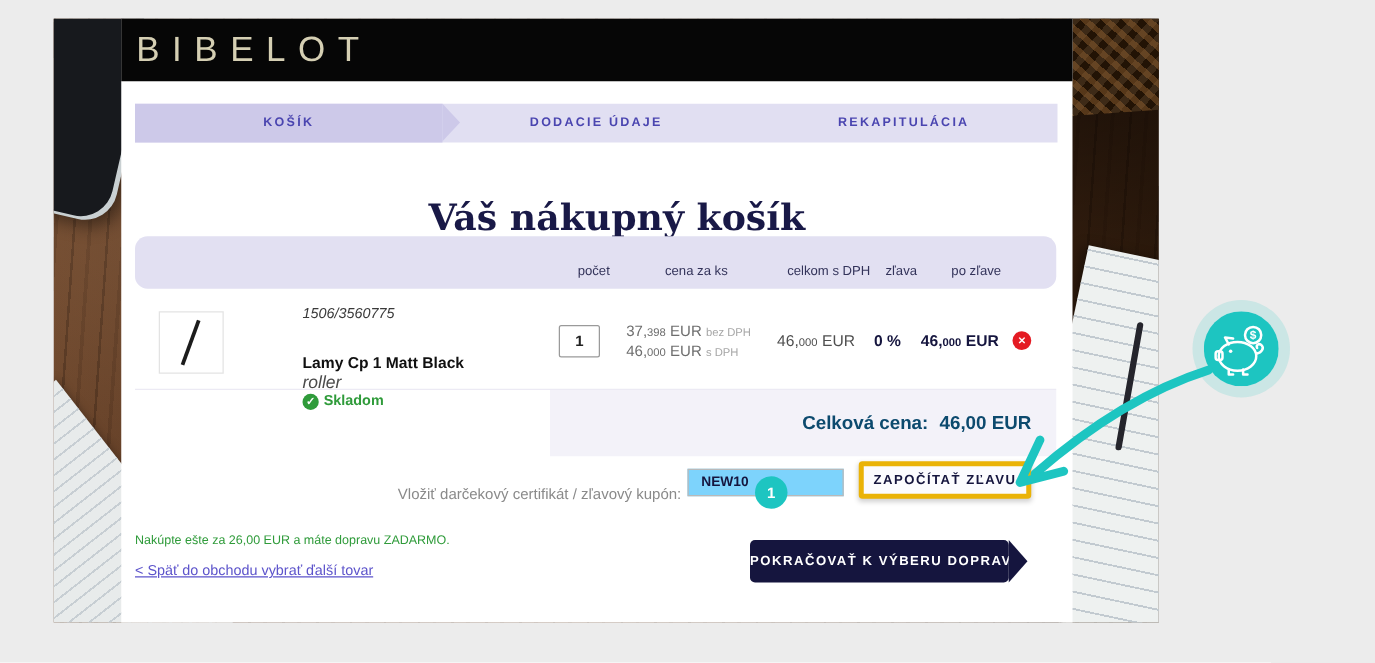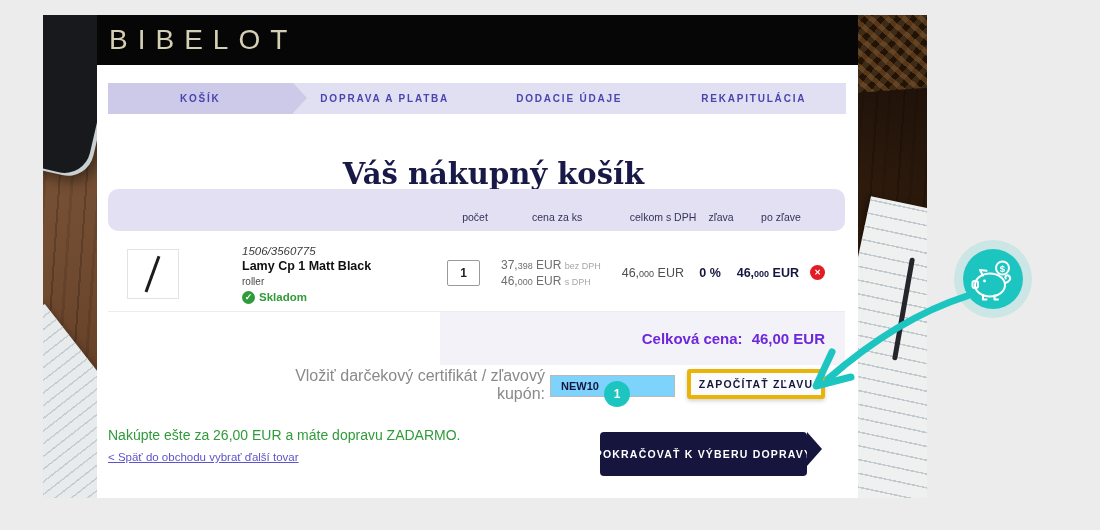--- a/index.html
+++ b/index.html
@@ -46,53 +46,53 @@
   .th-cena{left:424px;}
   .th-celkom{left:503px;width:104px;text-align:center;}
   .th-zlava{left:585px;width:56px;text-align:center;}
   .th-pozlave{left:633px;width:80px;text-align:center;}
 
   .row{position:absolute;left:0;top:216px;width:761px;height:79px;}
   .thumb{position:absolute;left:30px;top:18px;width:50px;height:48px;background:#fff;border:1px solid #e3e3e3;cursor:pointer;}
   .thumb .pen{position:absolute;left:23px;top:5px;width:2.5px;height:38px;background:#1c1c1c;transform:rotate(20deg);}
   .info{position:absolute;left:145px;top:13px;line-height:15px;}
   .sku{font-size:11.5px;font-style:italic;color:#3a3a3a;}
-  .pname{font-size:12.5px;font-weight:bold;color:#101010;cursor:pointer;}
-  .variant{font-size:10px;color:#4a4a4a;}
+  .pname{font-size:12.5px;font-weight:bold;color:#101010;cursor:pointer;margin-top:24px;}
+  .variant{font-size:14px;font-style:italic;color:#4a4a4a;}
   .stock{font-size:11.5px;font-weight:bold;color:#2f9b3a;display:flex;align-items:center;gap:4px;margin-top:1px;}
   .check{display:inline-flex;align-items:center;justify-content:center;width:13px;height:13px;border-radius:50%;
     background:#2f9b3a;color:#fff;font-size:9px;font-weight:bold;}
   .qty{position:absolute;left:350px;top:29px;width:33px;height:26px;border:1px solid #9a9a9a;border-radius:2px;
     text-align:center;font-size:12px;font-weight:bold;color:#222;font-family:"Liberation Sans",sans-serif;background:#fff;box-sizing:border-box;}
   .unit{position:absolute;left:404px;top:27px;font-size:12px;color:#6e6e6e;line-height:14.5px;white-space:nowrap;}
   .dec{font-size:9px;}
   .vnote{font-size:9px;color:#a6a6a6;}
   .tot{position:absolute;left:495px;top:35px;width:92px;text-align:right;font-size:12.5px;color:#4f4f4f;white-space:nowrap;}
   .disc{position:absolute;left:590px;top:35px;width:46px;text-align:center;font-size:12.5px;font-weight:bold;color:#15153e;}
   .after{position:absolute;left:636px;top:35px;width:66px;text-align:right;font-size:12.5px;font-weight:bold;color:#15153e;white-space:nowrap;}
   .del{position:absolute;left:713px;top:34px;width:15px;height:15px;border-radius:50%;background:#e41b23;color:#fff;
     display:flex;align-items:center;justify-content:center;font-size:8px;font-weight:bold;cursor:pointer;}
   .rowline{position:absolute;left:11px;top:296px;width:737px;height:1px;background:#eceaf4;}
 
   .totalband{position:absolute;left:343px;top:297px;width:405px;height:53px;background:#f3f2f9;
-    line-height:53px;text-align:right;font-size:15px;font-weight:bold;color:#6d28d9;}
+    line-height:53px;text-align:right;font-size:15px;font-weight:bold;color:#0c4a6e;}
   .totalband .tv{margin:0 20px 0 9px;}
 
-  .couponlabel{position:absolute;left:150px;top:352px;width:298px;text-align:right;font-size:16px;color:#8a8a8a;}
+  .couponlabel{position:absolute;left:150px;top:373px;width:298px;text-align:right;font-size:12px;color:#8a8a8a;}
   .couponinput{position:absolute;left:453px;top:360px;width:125px;height:22px;background:#7dd3fc;border:1px solid #b9b9b9;
     font-size:11px;font-weight:bold;color:#15153e;padding:0 0 0 10px;box-sizing:border-box;font-family:"Liberation Sans",sans-serif;}
   .badge{position:absolute;left:507px;top:366px;width:26px;height:26px;border-radius:50%;background:#1dc5c1;color:#fff;
     display:flex;align-items:center;justify-content:center;font-size:12px;font-weight:bold;z-index:3;}
   .applybtn{position:absolute;left:590px;top:354px;width:138px;height:30px;background:#fbfbfe;border:4px solid #eab308;
     border-radius:3px;box-shadow:0 2px 4px rgba(0,0,0,0.18);font-size:10.5px;font-weight:bold;letter-spacing:1.2px;
     color:#15153e;cursor:pointer;font-family:Liberation Sans, sans-serif;}
-  .shipnote{position:absolute;left:11px;top:412px;font-size:14px;color:#2f9b3a;}
+  .shipnote{position:absolute;left:11px;top:412px;font-size:10px;color:#2f9b3a;}
   .backlink{position:absolute;left:11px;top:436px;font-size:11.5px;color:#5d54cb;text-decoration:underline;cursor:pointer;}
-  .continuebtn{position:absolute;left:503px;top:417px;width:207px;height:44px;background:#15153e;border-radius:4px;
-    display:flex;align-items:center;justify-content:center;cursor:pointer;}
+  .continuebtn{position:absolute;left:503px;top:417px;width:207px;height:34px;background:#15153e;border-radius:4px;
+    display:flex;align-items:center;justify-content:flex-start;cursor:pointer;}
   .continuebtn::after{content:"";position:absolute;right:-15px;top:0;width:0;height:0;
     border-top:17px solid transparent;border-bottom:17px solid transparent;border-left:15px solid #15153e;}
   .continuebtn span{font-size:10.5px;font-weight:bold;letter-spacing:1.2px;color:#fff;white-space:nowrap;}
 
   
   .piggy{position:absolute;left:963px;top:249px;width:60px;height:60px;border-radius:50%;
     box-shadow:0 0 0 9px rgba(29,197,193,0.16);z-index:4;}
   .arrow{position:absolute;left:0;top:0;width:1100px;height:530px;pointer-events:none;z-index:5;}
 </style>
 </head>
@@ -110,23 +110,20 @@
 
   <div class="card">
 
     <div class="topbar">
       <div class="logo">BIBELOT</div>
     </div>
 
     <div class="steps">
       <div class="step active">
           <span>KOŠÍK</span>
-        </div>
-      <div class="step">
-          <span>DOPRAVA A PLATBA</span>
         </div>
       <div class="step">
           <span>DODACIE ÚDAJE</span>
         </div>
       <div class="step">
           <span>REKAPITULÁCIA</span>
         </div>
     </div>
 
     <h1 class="title">Váš nákupný košík</h1>

